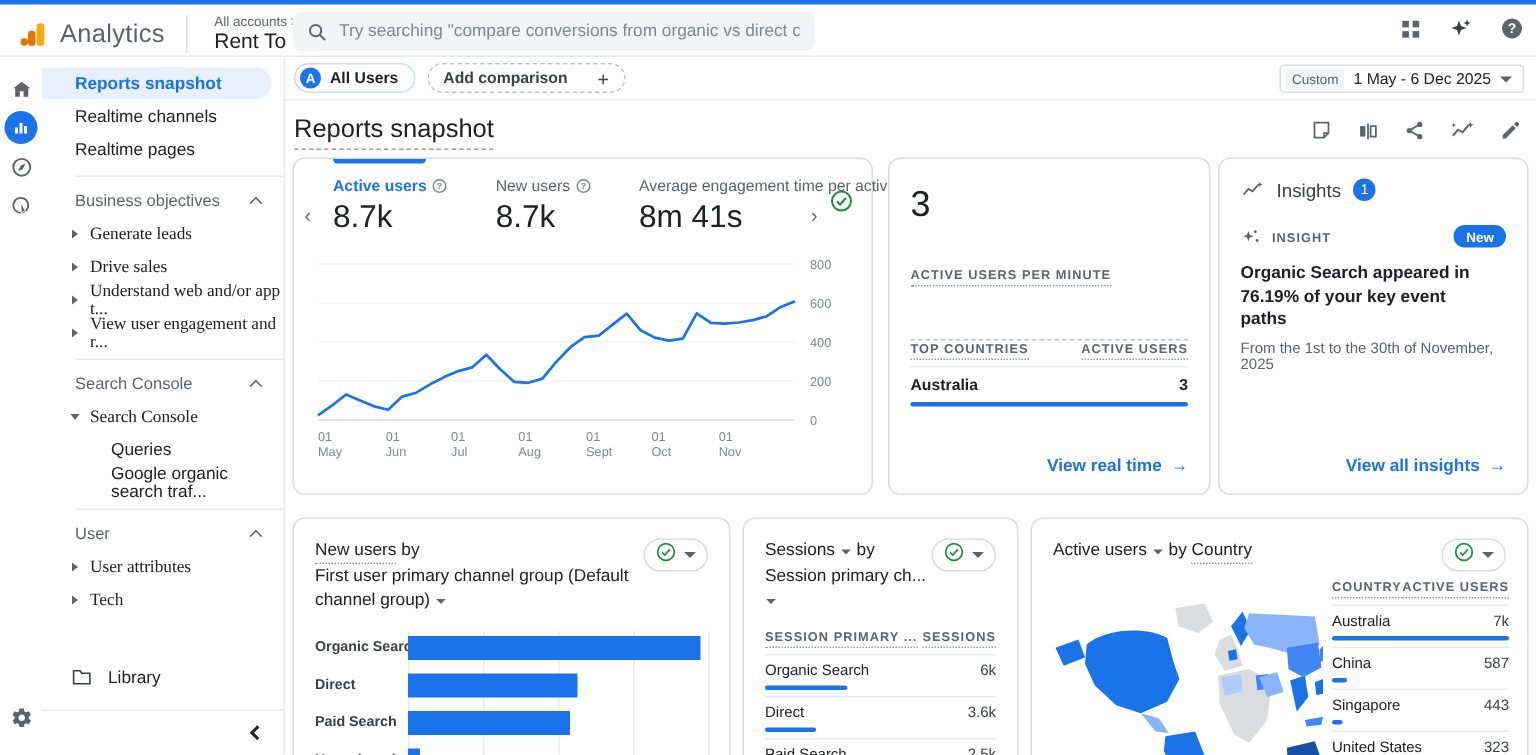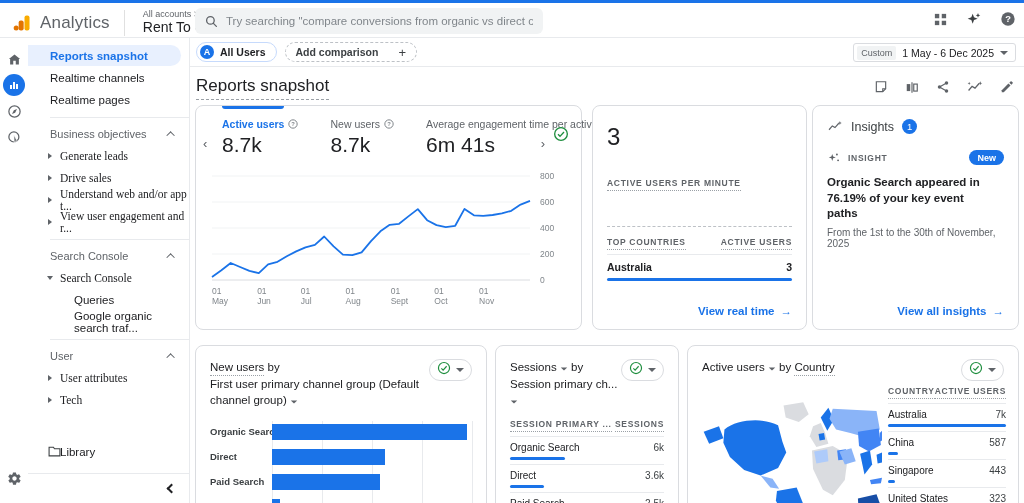--- a/index.html
+++ b/index.html
@@ -105,21 +105,21 @@
   #trend-check { position:absolute; right:12px; top:20px; }
   #trend-plot { position:absolute; left:10px; top:62px; }
 
   
   .pad14 { padding:13px 14px; }
   #rt-value { font-size:24px; color:#202124; margin-top:4px; }
   #minute-chart { margin-top:8px; height:28px; display:flex; align-items:flex-end; gap:1px;
     border-bottom:1px dashed #bdc1c6; }
   .m-slot { flex:1; }
   .m-bar { background:#1a73e8; height:100%; }
-  #rt-table-head { display:flex; justify-content:space-between; margin-top:10px; }
+  #rt-table-head { display:flex; justify-content:space-between; margin-top:0; }
   #rt-row { border-top:1px solid #e8eaed; margin-top:4px; padding-top:6px; }
   #rt-row .r1 { display:flex; justify-content:space-between; font-size:10.5px; font-weight:bold; color:#202124; }
   #rt-bar { height:3px; background:#1a73e8; border-radius:2px; margin-top:5px; }
   #rt-link { position:absolute; right:14px; bottom:12px; }
 
   
   #ins-head { display:flex; align-items:center; gap:8px; }
   #ins-title { font-size:12.5px; color:#3c4043; }
   #ins-count { width:15px; height:15px; border-radius:50%; background:#1a73e8; color:#fff; font-size:9.5px;
     display:flex; align-items:center; justify-content:center; }
@@ -294,21 +294,21 @@
       </div>
       <div class="sb-item sb-exp">
         <div class="tri-r"></div>
         <span>Tech</span>
       </div>
     </div>
   <div id="sb-library" class="sb-item">
     <svg width="13" height="11" viewBox="0 0 24 20" style="position:absolute;left:20px;">
       <path d="M2 2 h8 l2 3 h10 v13 h-20 Z" fill="none" stroke="#3c4043" stroke-width="2"></path>
     </svg>
-    <span style="padding-left:10px;">Library</span>
+    <span style="padding-left:22px;">Library</span>
   </div>
   <div id="sb-collapse">
     <span class="chev-left"></span>
   </div>
 </div>
 
 <div id="main">
 
   <div id="chip-row">
     <div id="chip-allusers">
@@ -379,21 +379,21 @@
               <circle cx="12" cy="12" r="10" fill="none" stroke="#80868b" stroke-width="2.4"></circle>
               <text x="12" y="17" font-size="14" fill="#80868b" text-anchor="middle" font-weight="bold">?</text>
             </svg>
           </span>
           <span class="s-val">8.7k</span>
         </div>
         <div class="score">
           <span class="s-lbl">
             <span>Average engagement time per active us</span>
           </span>
-          <span class="s-val">6m 41s</span>
+          <span class="s-val">8m 41s</span>
         </div>
       </div>
     <div id="trend-check"><svg width="16" height="16" viewBox="0 0 24 24">
           <circle cx="12" cy="12" r="9.5" fill="none" stroke="#1e8e3e" stroke-width="2"></circle>
           <path d="M7.5 12.5 L10.5 15.5 L16.5 9" fill="none" stroke="#1e8e3e" stroke-width="2"></path>
         </svg></div>
     <svg id="trend-plot" width="368" height="155">
         <line x1="6" y1="112" x2="324" y2="112" stroke="#dadce0" stroke-width="1"></line>
         <text x="334" y="115" font-size="8.5" fill="#80868b">0</text>
         <line x1="6" y1="86" x2="324" y2="86" stroke="#f1f3f4" stroke-width="1"></line>

